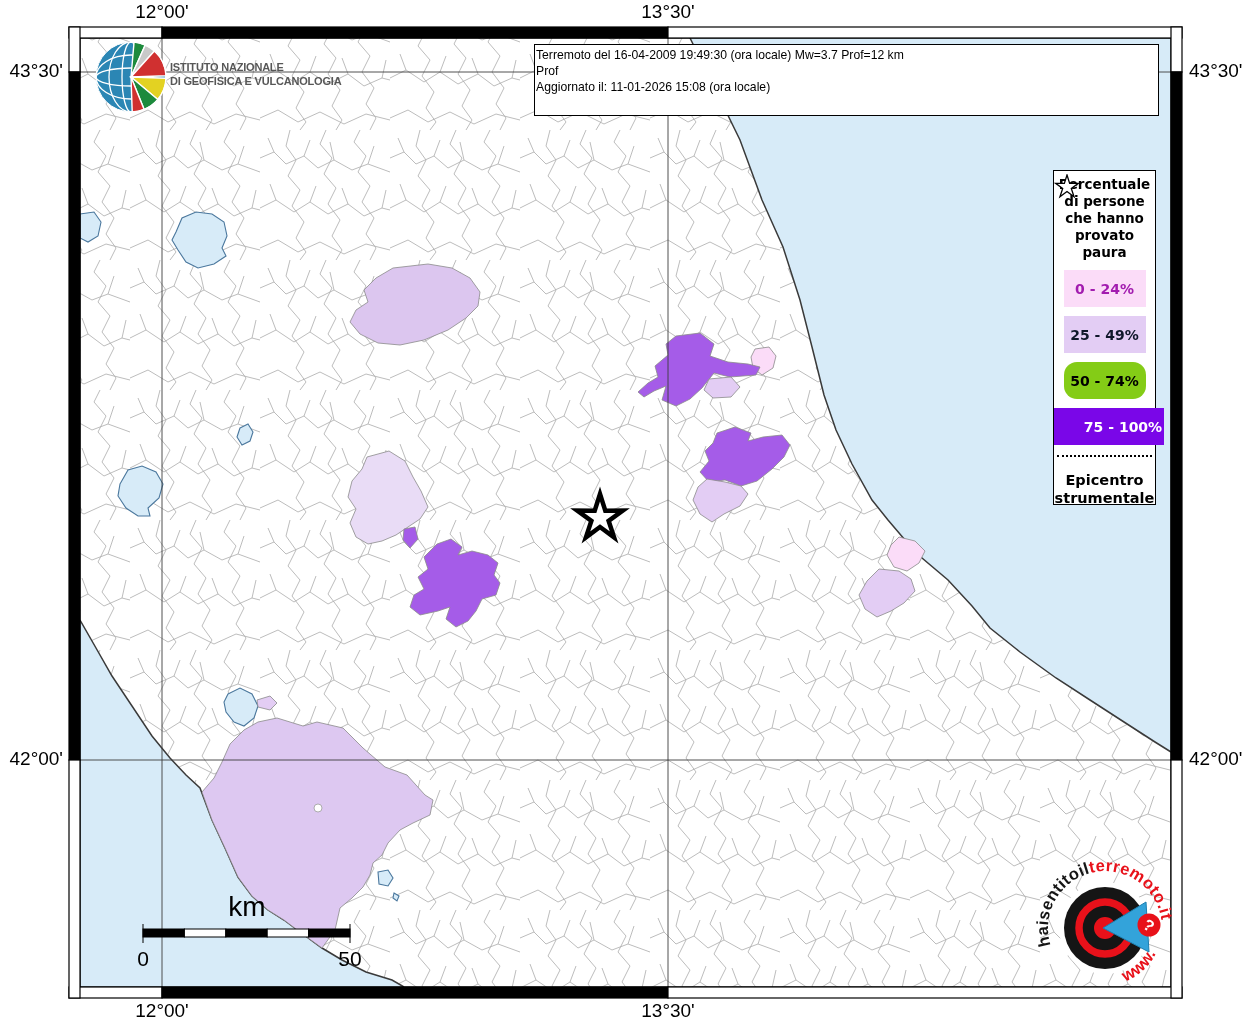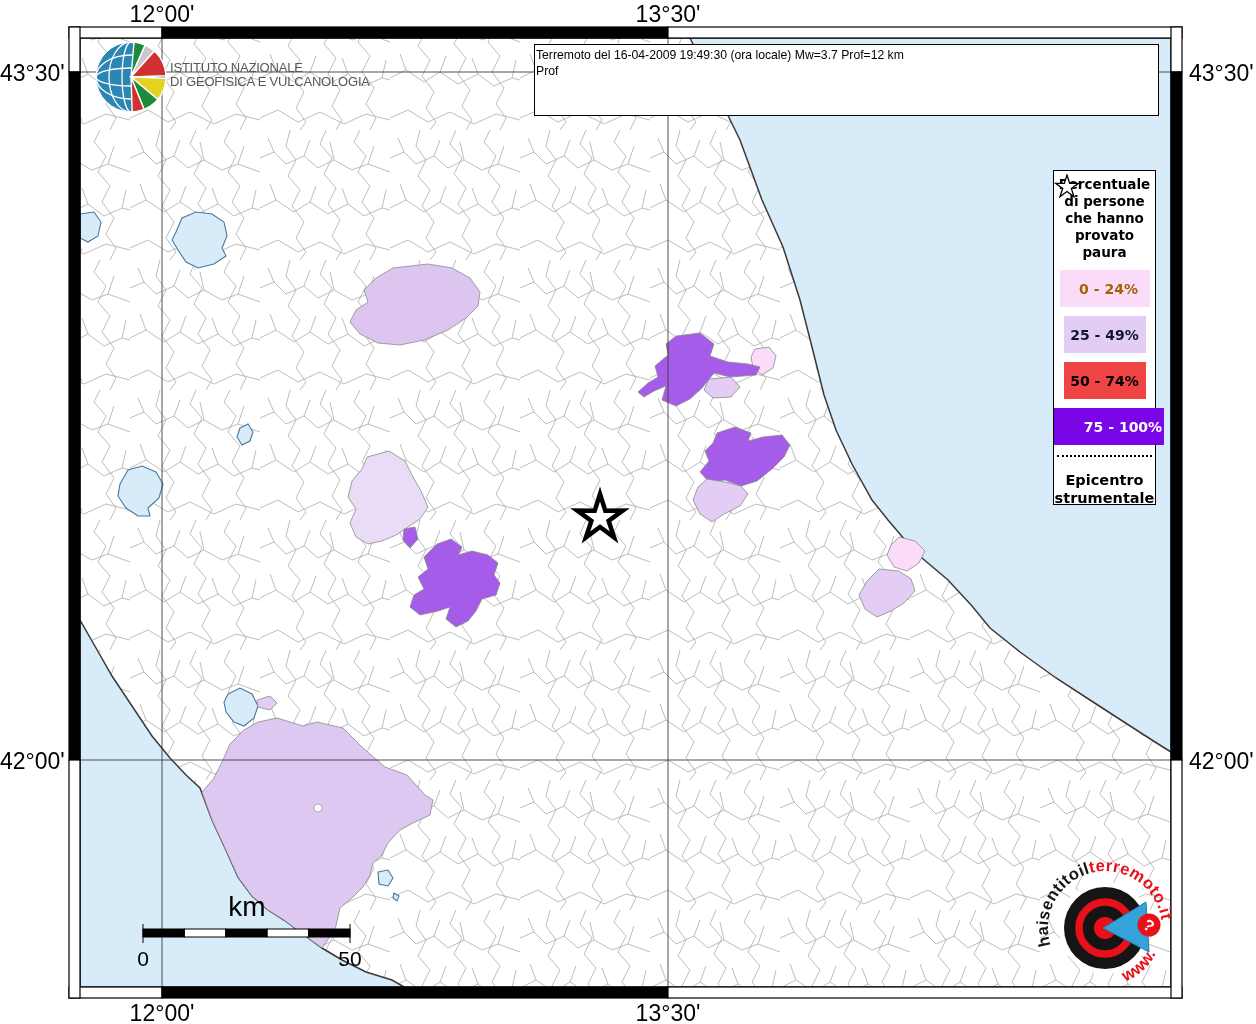--- a/index.html
+++ b/index.html
@@ -1,32 +1,32 @@
 <!DOCTYPE html>
 <html><head>
 <meta charset="utf-8">
 <style>
   html,body{margin:0;padding:0;background:#fff;}
   #stage{position:relative;width:1256px;height:1024px;background:#fff;overflow:hidden;
          font-family:"Liberation Sans",sans-serif;}
   svg{position:absolute;left:0;top:0;}
-  .lbl{position:absolute;font-size:23px;color:#000;}
+  .lbl{position:absolute;font-size:19px;color:#000;}
   .ctr{width:120px;text-align:center;}
   #info-box{position:absolute;left:534px;top:44px;width:621px;height:66px;background:#fff;
             border:1.4px solid #000;font-size:12.2px;line-height:16px;padding:2px 1px;
             white-space:nowrap;overflow:hidden;z-index:5;}
   #legend{position:absolute;left:1053px;top:170px;width:101px;height:333px;background:#fff;
           border:1.6px solid #000;z-index:5;text-align:center;
           font-family:"DejaVu Sans","Liberation Sans",sans-serif;}
   .leg-title{font-weight:bold;font-size:13.5px;line-height:1.26;padding-top:5px;}
   .swatch{width:82px;height:37px;margin:9px auto 0;display:flex;align-items:center;
           justify-content:center;font-weight:bold;font-size:14px;}
   .leg-div{border-top:2px dotted #000;margin:10px 3px 0;}
   .leg-epi{font-weight:bold;font-size:14.5px;line-height:1.25;margin-top:14px;}
-  #ingv-text{position:absolute;left:170px;top:61px;color:#575757;font-size:13px;font-weight:normal;
+  #ingv-text{position:absolute;left:170px;top:61px;color:#575757;font-size:11px;font-weight:bold;
              letter-spacing:-0.2px;line-height:13.5px;z-index:5;white-space:nowrap;}
   .star-ico{display:block;margin:3px auto 0;}
 </style>
 </head>
 <body>
 
 <div id="stage">
 
 <svg id="map-svg" width="1256" height="1024" viewBox="0 0 1256 1024">
   <defs>
@@ -184,27 +184,28 @@
 <div class="lbl" style="left:1189px;top:748px;">42°00'</div>
 
 <div id="ingv-text">
   <div>ISTITUTO NAZIONALE</div>
   <div>DI GEOFISICA E VULCANOLOGIA</div>
 </div>
 
 <div id="info-box">
   <div>Terremoto del 16-04-2009 19:49:30 (ora locale) Mw=3.7 Prof=12 km</div>
   <div>Prof</div>
+  <div>Aggiornato il: 11-01-2026 15:08 (ora locale)</div>
 </div>
 
 <div id="legend">
   <div class="leg-title">Percentuale di persone che hanno provato paura</div>
-  <div class="swatch" style="background: rgb(251, 220, 248); color: #a16207; padding-left: 8px;">0 - 24%</div>
+  <div class="swatch" style="background: rgb(251, 220, 248); color: #a21caf;">0 - 24%</div>
   <div class="swatch" style="background: rgb(227, 205, 244); color: #0f172a;">25 - 49%</div>
-  <div class="swatch" style="background: #ef4444; color: rgb(0, 0, 0);">50 - 74%</div>
+  <div class="swatch" style="background: #84cc16; color: rgb(0, 0, 0); border-radius: 13px;">50 - 74%</div>
   <div class="swatch" style="background: rgb(122, 6, 232); color: rgb(255, 255, 255); padding-left: 28px;">75 - 100%</div>
   <div class="leg-div"></div>
   <div class="leg-epi">Epicentro strumentale</div>
   <svg class="star-ico" width="26" height="26" viewBox="-26 -26 52 52">
     <path d="M0,-24 L5.3,-7.3 L22.8,-7.4 L8.6,2.8 L14.1,19.4 L0,9 L-14.1,19.4 L-8.6,2.8 L-22.8,-7.4 L-5.3,-7.3 Z" fill="#ffffff" stroke="#000" stroke-width="2.6"></path>
   </svg>
 </div>
 
 </div>
 

